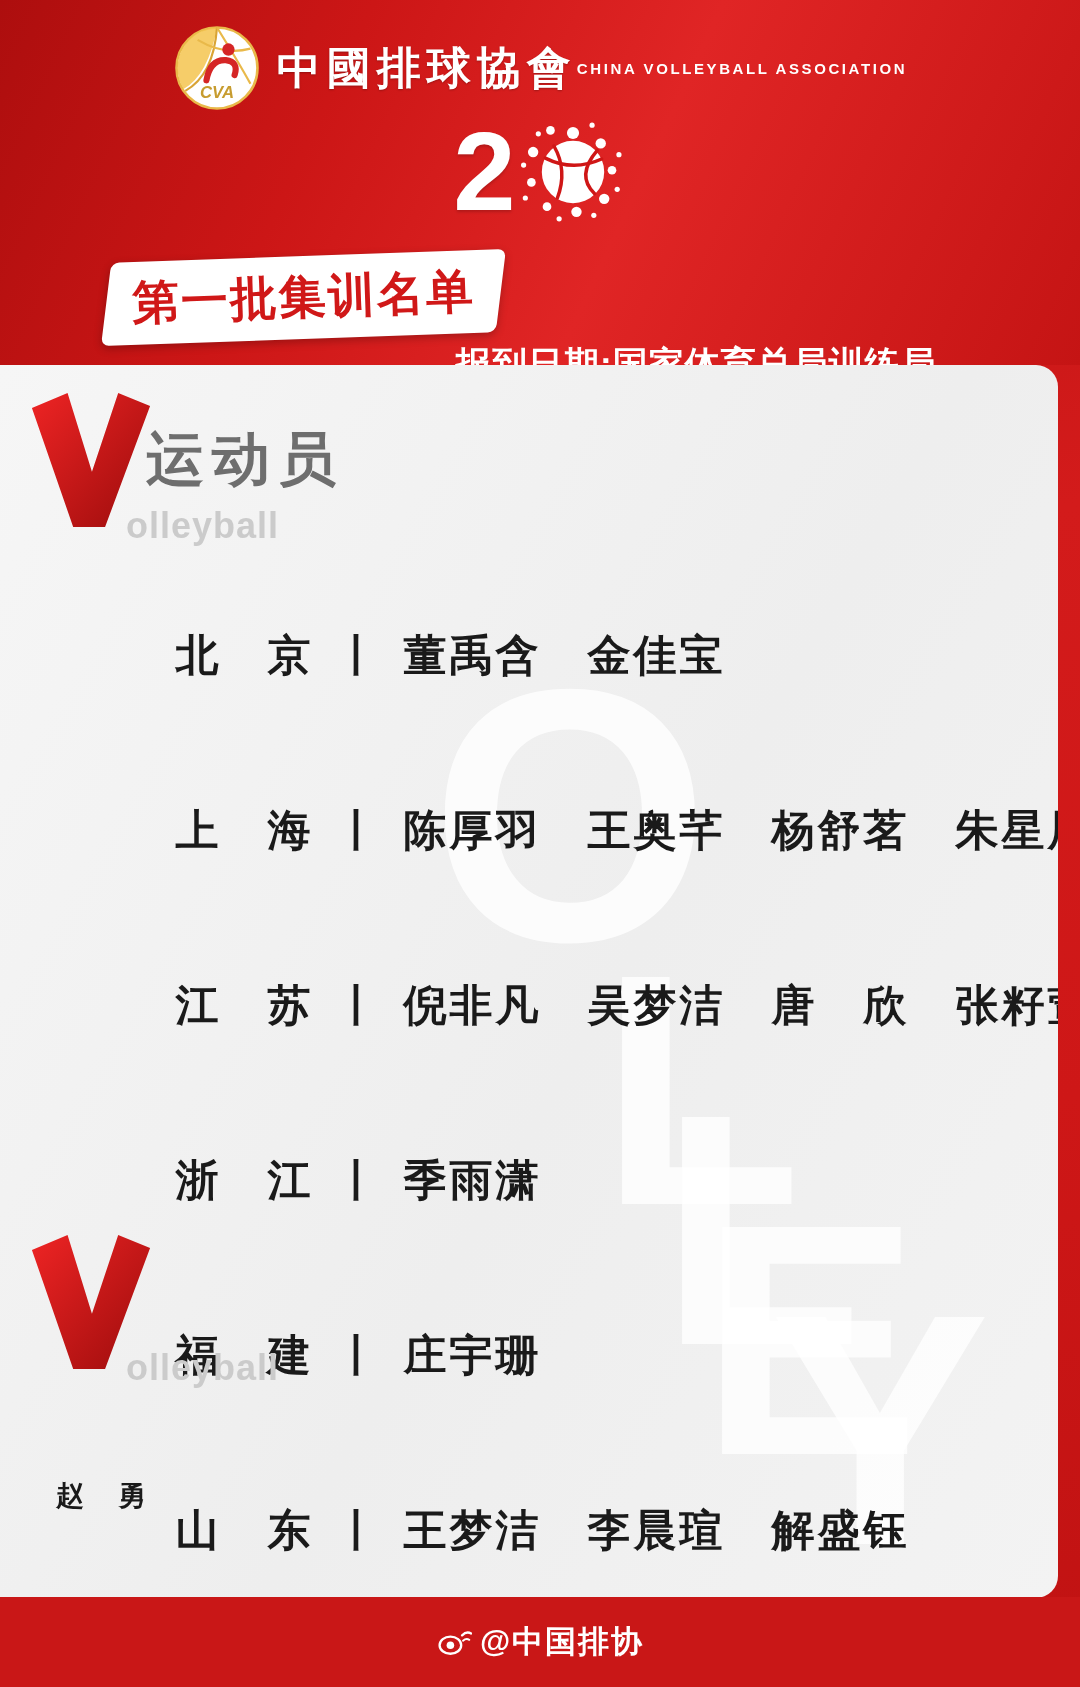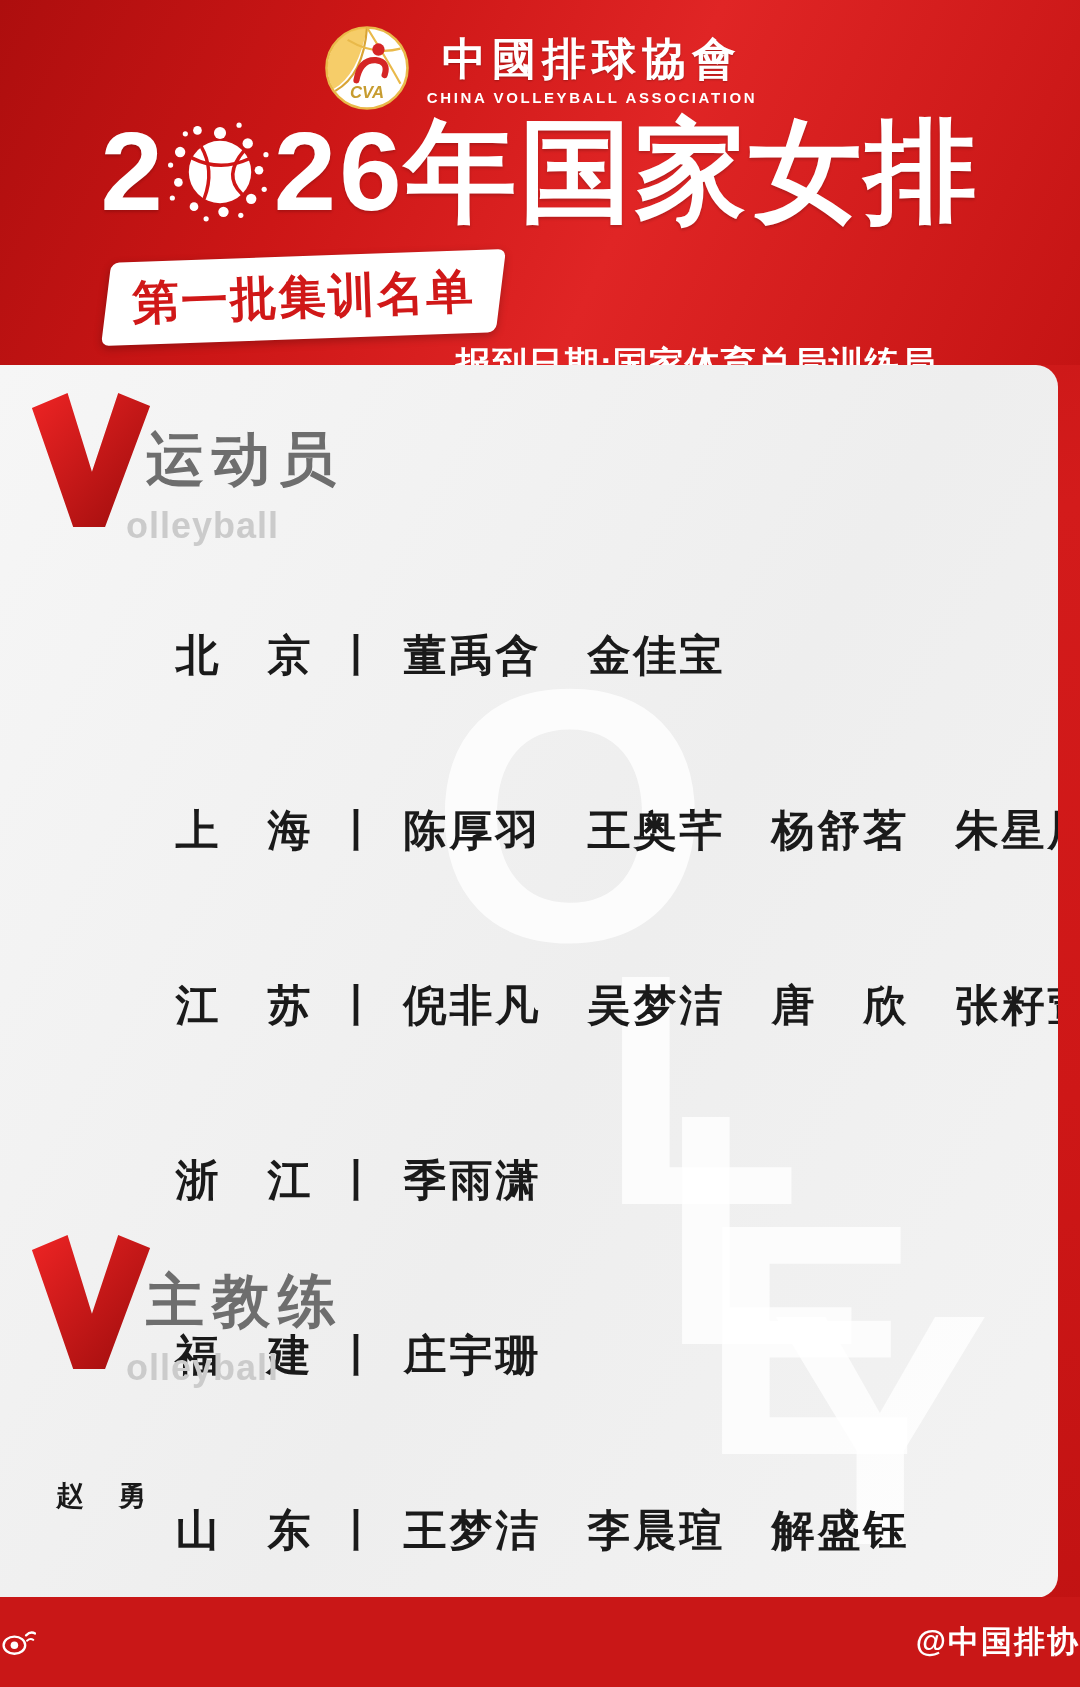--- a/index.html
+++ b/index.html
@@ -5,21 +5,21 @@
   html,body{margin:0;padding:0;}
   #stage{
     position:relative;width:1080px;height:1687px;overflow:hidden;
     background:linear-gradient(165deg,#b81010 0%,#d31b1b 40%,#ce1717 70%,#c01212 100%);
     font-family:"Liberation Sans","DejaVu Sans",sans-serif;
   }
   
   .header{position:absolute;top:0;left:0;width:1080px;height:365px;
     background:linear-gradient(115deg,#ad0e0e 0%,#cc1616 30%,#e02525 58%,#c51414 100%);}
   .logo-row{position:absolute;top:24px;left:0;width:1080px;display:flex;justify-content:center;align-items:center;gap:16px;}
-  .logo-text{display:flex;flex-direction:column;align-items:center;}
+  .logo-text{display:flex;flex-direction:row;align-items:center;}
   .org-zh{color:#fff;font-size:44px;font-weight:900;letter-spacing:6px;font-family:"Liberation Serif","DejaVu Serif",serif;text-shadow:0 1px 2px rgba(0,0,0,.25);}
   .org-en{color:#fff;font-size:15px;font-weight:700;letter-spacing:2.6px;}
   .title-row{position:absolute;top:116px;left:0;width:1080px;display:flex;justify-content:center;align-items:center;
     color:#fff;font-size:112px;font-weight:900;letter-spacing:3px;line-height:1;text-shadow:0 2px 3px rgba(0,0,0,.18);}
   .title-ball{margin:0 2px;}
   .badge{position:absolute;left:106px;top:256px;background:#fff;border-radius:8px;padding:10px 26px;
     transform:rotate(-2deg) skewX(-9deg);box-shadow:0 3px 8px rgba(0,0,0,.25);}
   .badge-inner{display:inline-block;transform:skewX(9deg);color:#d01818;font-size:47px;font-weight:900;letter-spacing:2px;white-space:pre;}
   .camp-info{position:absolute;left:456px;top:243px;color:#fff;font-size:35px;font-weight:900;line-height:1.38;letter-spacing:1px;white-space:pre;}
   
@@ -30,21 +30,21 @@
   .section{position:absolute;left:30px;width:600px;height:160px;}
   .v-mark{position:absolute;left:0;top:0;}
   .wordmark{position:absolute;left:96px;top:104px;font-size:36px;font-weight:600;color:#cbcbcb;letter-spacing:1px;margin-top:10px;}
   .section-label{position:absolute;left:116px;top:30px;font-size:58px;font-weight:700;color:#6e6e6e;letter-spacing:8px;white-space:pre;}
   .roster{position:absolute;left:56px;top:226px;}
   .row{font-size:43px;font-weight:700;color:#1a1a1a;letter-spacing:3px;line-height:43px;margin-bottom:46px;white-space:pre;}
   .row .sep{margin:0 22px;font-weight:700;}
   .coach-name{position:absolute;left:56px;top:1112px;font-size:28px;font-weight:700;color:#1a1a1a;letter-spacing:3px;white-space:pre;}
   
   .footer{position:absolute;top:1597px;left:0;width:1080px;height:90px;background:#c91717;
-    display:flex;justify-content:space-between;align-items:center;gap:8px;}
+    display:flex;justify-content:center;align-items:center;gap:8px;}
   .footer-text{color:#fff;font-size:31px;font-weight:700;letter-spacing:2px;}
 </style>
 </head>
 <body>
 
 <div id="stage">
 
   <div class="header">
 
     <div class="logo-row">
@@ -86,21 +86,20 @@
             <circle cx="5" cy="90" r="3"></circle>
           <circle cx="3" cy="52" r="3"></circle>
             <circle cx="20" cy="16" r="3"></circle>
         </g>
         <g fill="none" stroke="#cf1616" stroke-width="4" stroke-linecap="round">
           <path d="M28,44 Q60,60 93,45"></path>
           <path d="M42,90 Q54,58 38,30"></path>
           <path d="M85,85 Q63,64 88,35"></path>
         </g>
       </svg>
-      <span>26年国家女排</span>
     </div>
 
     <div class="badge">
       <span class="badge-inner">第一批集训名单</span>
     </div>
 
     <div class="camp-info">
       <div>报到日期:国家体育总局训练局</div>
       <div>报到日期:2026年4月3日</div>
     </div>
@@ -154,21 +153,20 @@
       <svg class="v-mark" viewBox="0 0 130 145" width="122" height="136">
         <defs>
           <linearGradient id="vgrad2" x1="0" y1="0" x2="1" y2="1">
             <stop offset="0" stop-color="#ee2424"></stop>
               <stop offset="1" stop-color="#9c0c0c"></stop>
           </linearGradient>
         </defs>
         <polygon points="2,18 40,2 66,86 94,2 128,16 80,145 46,145" fill="url(#vgrad2)"></polygon>
       </svg>
       <span class="wordmark">olleyball</span>
-      <span class="section-label">主教练</span>
     </div>
 
     <div class="coach-name">赵　勇</div>
   </div>
 
   <div class="footer">
     <svg viewBox="0 0 40 30" width="36" height="27">
       <ellipse cx="16" cy="18" rx="12" ry="9.5" fill="none" stroke="#ffffff" stroke-width="2.6"></ellipse>
       <circle cx="16" cy="18" r="4.2" fill="#ffffff"></circle>
       <path d="M29,7 Q34,2 39,5" stroke="#ffffff" stroke-width="2.6" fill="none" stroke-linecap="round"></path>

